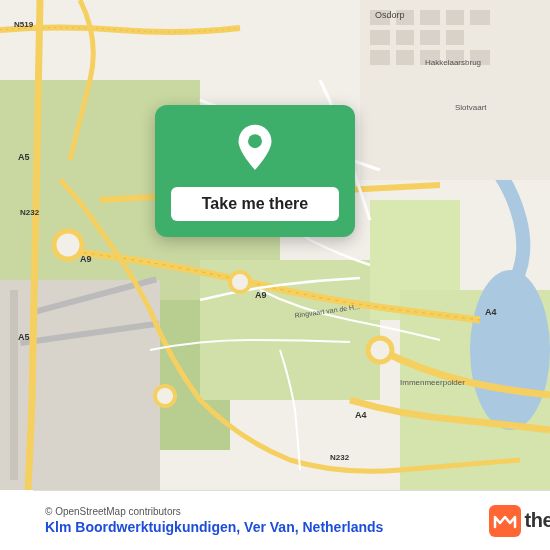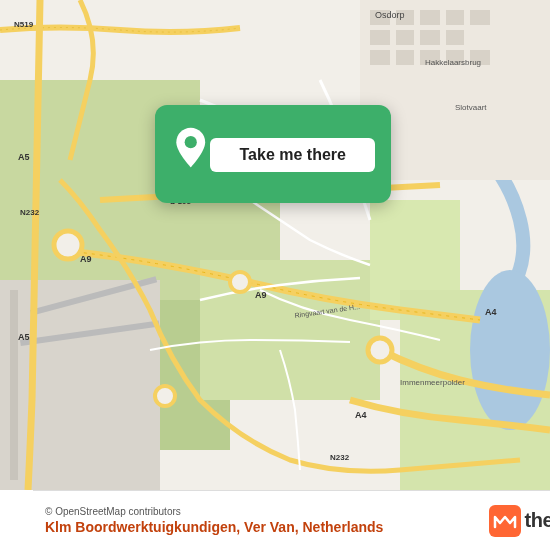--- a/index.html
+++ b/index.html
@@ -26,24 +26,25 @@
       height: 100%;
       position: absolute;
       top: 0;
       left: 0;
     }
 
     #take-me-there-card {
       position: absolute;
       top: 105px;
       left: 155px;
-      width: 236px;
+      width: 200px;
       background: #3daf6a;
       border-radius: 12px;
       display: flex;
+      flex-direction: column;
       align-items: center;
       padding: 18px 16px 16px 16px;
       box-shadow: 0 4px 16px rgba(0,0,0,0.25);
       z-index: 10;
     }
 
     #location-pin-icon {
       width: 52px;
       height: 52px;
       margin-bottom: 12px;
@@ -80,21 +81,21 @@
 
     #openstreetmap-credit {
       font-size: 10px;
       color: #555;
       margin-bottom: 2px;
     }
 
     #location-name {
       font-size: 14px;
       font-weight: 600;
-      color: #c2410c;
+      color: #1d4ed8;
     }
 
     #moovit-logo {
       display: flex;
       align-items: center;
       gap: 4px;
     }
 
     #moovit-icon {
       width: 32px;

